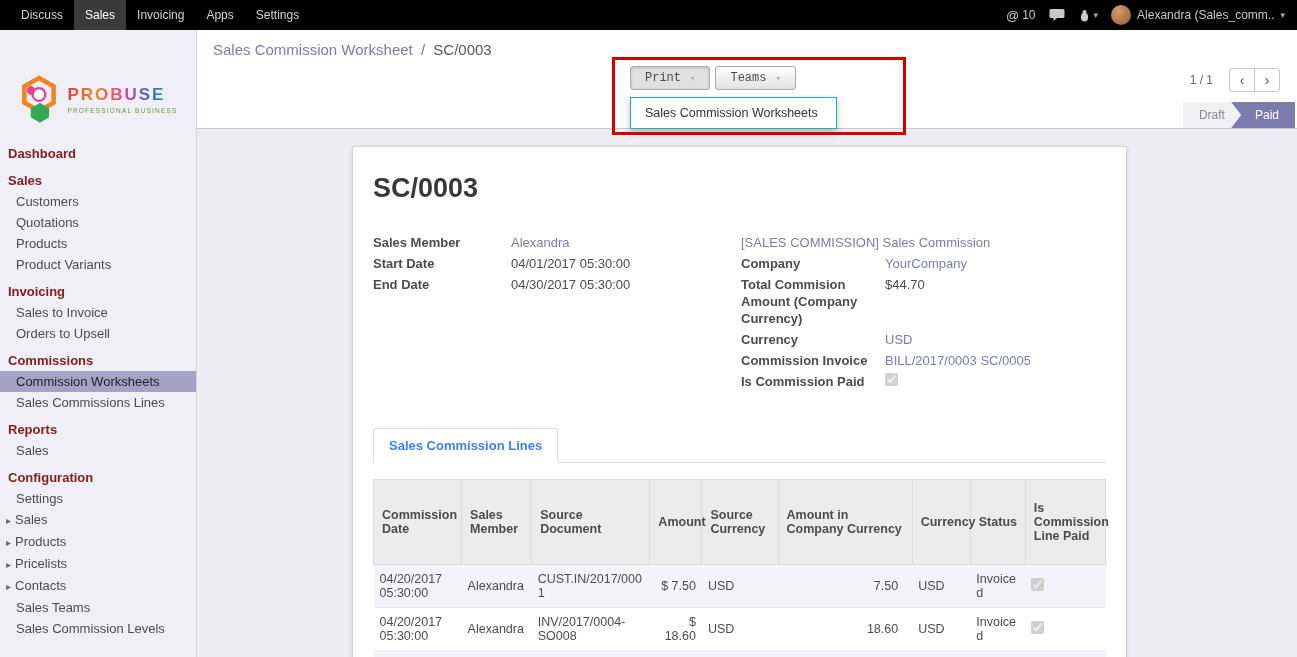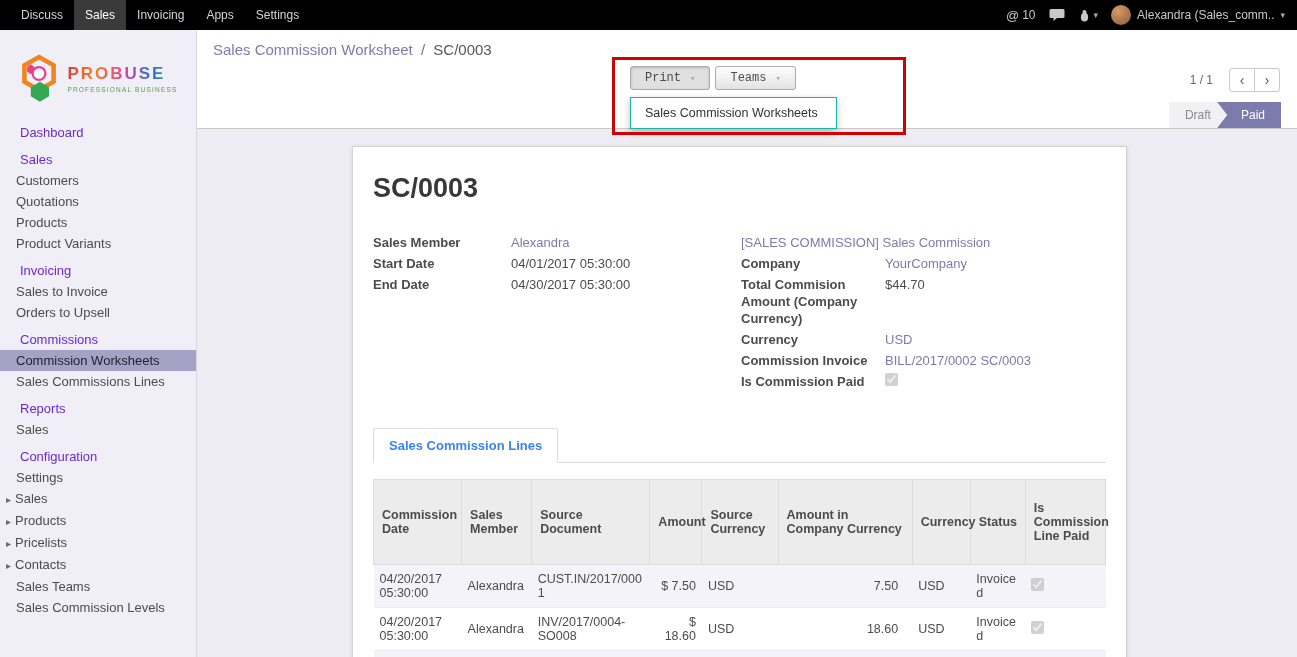--- a/index.html
+++ b/index.html
@@ -22,28 +22,28 @@
   .caret { font-size:9px; color:#a9a9a9; }
   .user-menu { display:flex; align-items:center; gap:6px; cursor:pointer; }
   .avatar { width:20px; height:20px; border-radius:50%; background:radial-gradient(circle at 35% 30%, #d99a66, #8d5a3b); display:inline-block; }
 
   
   .main { display:flex; height:627px; }
   .sidebar { width:197px; background:#f0eef7; border-right:1px solid #d8d6e3; flex-shrink:0; overflow:hidden; }
   .content { flex:1; display:flex; flex-direction:column; position:relative; background:#fff; }
 
   
-  .logo-box { height:88px; display:flex; align-items:center; justify-content:center; gap:7px; padding-top:8px; }
+  .logo-box { height:88px; display:flex; align-items:center; justify-content:center; gap:7px; padding-top:8px;margin-top:21px; }
   .logo-text-title {
     font-size:17px; font-weight:bold; letter-spacing:2px;
     background:linear-gradient(90deg,#e23a3a,#f0851f,#e8418c,#2f6fce,#35a853);
     -webkit-background-clip:text; background-clip:text; color:transparent;
   }
   .logo-text-tagline { font-size:6.5px; color:#57a23c; letter-spacing:1.2px; margin-top:2px; }
-  .sb-title { font-weight:normal; color:#6d28d9; padding:2px 20px; margin-top:6px; line-height:17px; cursor:pointer; }
+  .sb-title { font-weight:bold; color:#7f1d1d; padding:2px 8px; margin-top:6px; line-height:17px; cursor:pointer; }
   .sb-title.first { margin-top:4px; }
   .sb-item { padding:2px 16px; line-height:17px; color:#4c4c4c; cursor:pointer; white-space:nowrap; }
   .sb-item.selected { background:#a5a2c5; color:#22222f; }
   .sb-item .tree-caret { font-size:10px; color:#6a6a6a; margin-left:-10px; margin-right:4px; }
 
   
   .control-panel { height:72px; position:relative; background:#fff; flex-shrink:0; }
   .breadcrumb { position:absolute; left:16px; top:11px; font-size:15px; }
   .breadcrumb .bc-parent { color:#7c7bad; }
   .breadcrumb .bc-sep { color:#777; margin:0 4px; }
@@ -59,21 +59,21 @@
   .pager-text { font-size:12px; color:#666; }
   .pager-btns { display:flex; }
   .pager-btn {
     width:26px; height:24px; background:#fff; border:1px solid #c8c8c8; cursor:pointer;
     font-size:14px; color:#555; line-height:1; font-family:inherit;
   }
   .pager-btn.prev { border-radius:3px 0 0 3px; }
   .pager-btn.next { border-radius:0 3px 3px 0; margin-left:-1px; }
 
   
-  .statusbar { height:27px; background:#fff; border-bottom:1px solid #c9c9c9; display:flex; justify-content:flex-end; padding-right:16px; flex-shrink:0; }
+  .statusbar { height:27px; background:#fff; border-bottom:1px solid #c9c9c9; display:flex; justify-content:flex-end; padding-right:2px; flex-shrink:0; }
   .state { display:flex; align-items:center; font-size:12px; cursor:pointer; }
   .state.inactive {
     background:#f1f1f4; color:#8a8a8a; padding:0 16px 0 16px; margin-right:-10px; z-index:2; position:relative;
     clip-path:polygon(0 0, calc(100% - 10px) 0, 100% 50%, calc(100% - 10px) 100%, 0 100%);
   }
   .state.active {
     background:#7c7bad; color:#fff; padding:0 16px 0 24px; z-index:1; position:relative;
     clip-path:polygon(0 0, 100% 0, 100% 100%, 0 100%, 10px 50%);
   }
 
@@ -278,21 +278,21 @@
             <div class="o-field">
               <span class="o-label">Total Commision Amount (Company Currency)</span>
               <span class="o-value">$44.70</span>
             </div>
             <div class="o-field">
               <span class="o-label">Currency</span>
               <a class="o-value o-link">USD</a>
             </div>
             <div class="o-field">
               <span class="o-label">Commission Invoice</span>
-              <a class="o-value o-link">BILL/2017/0002 SC/0003</a>
+              <a class="o-value o-link">BILL/2017/0003 SC/0005</a>
             </div>
             <div class="o-field">
               <span class="o-label">Is Commission Paid</span>
               <span class="o-value"><input type="checkbox" checked="" disabled="" style=""></span>
             </div>
           </div>
         </div>
 
         <div class="notebook-tabs">
           <span class="tab">Sales Commission Lines</span>

